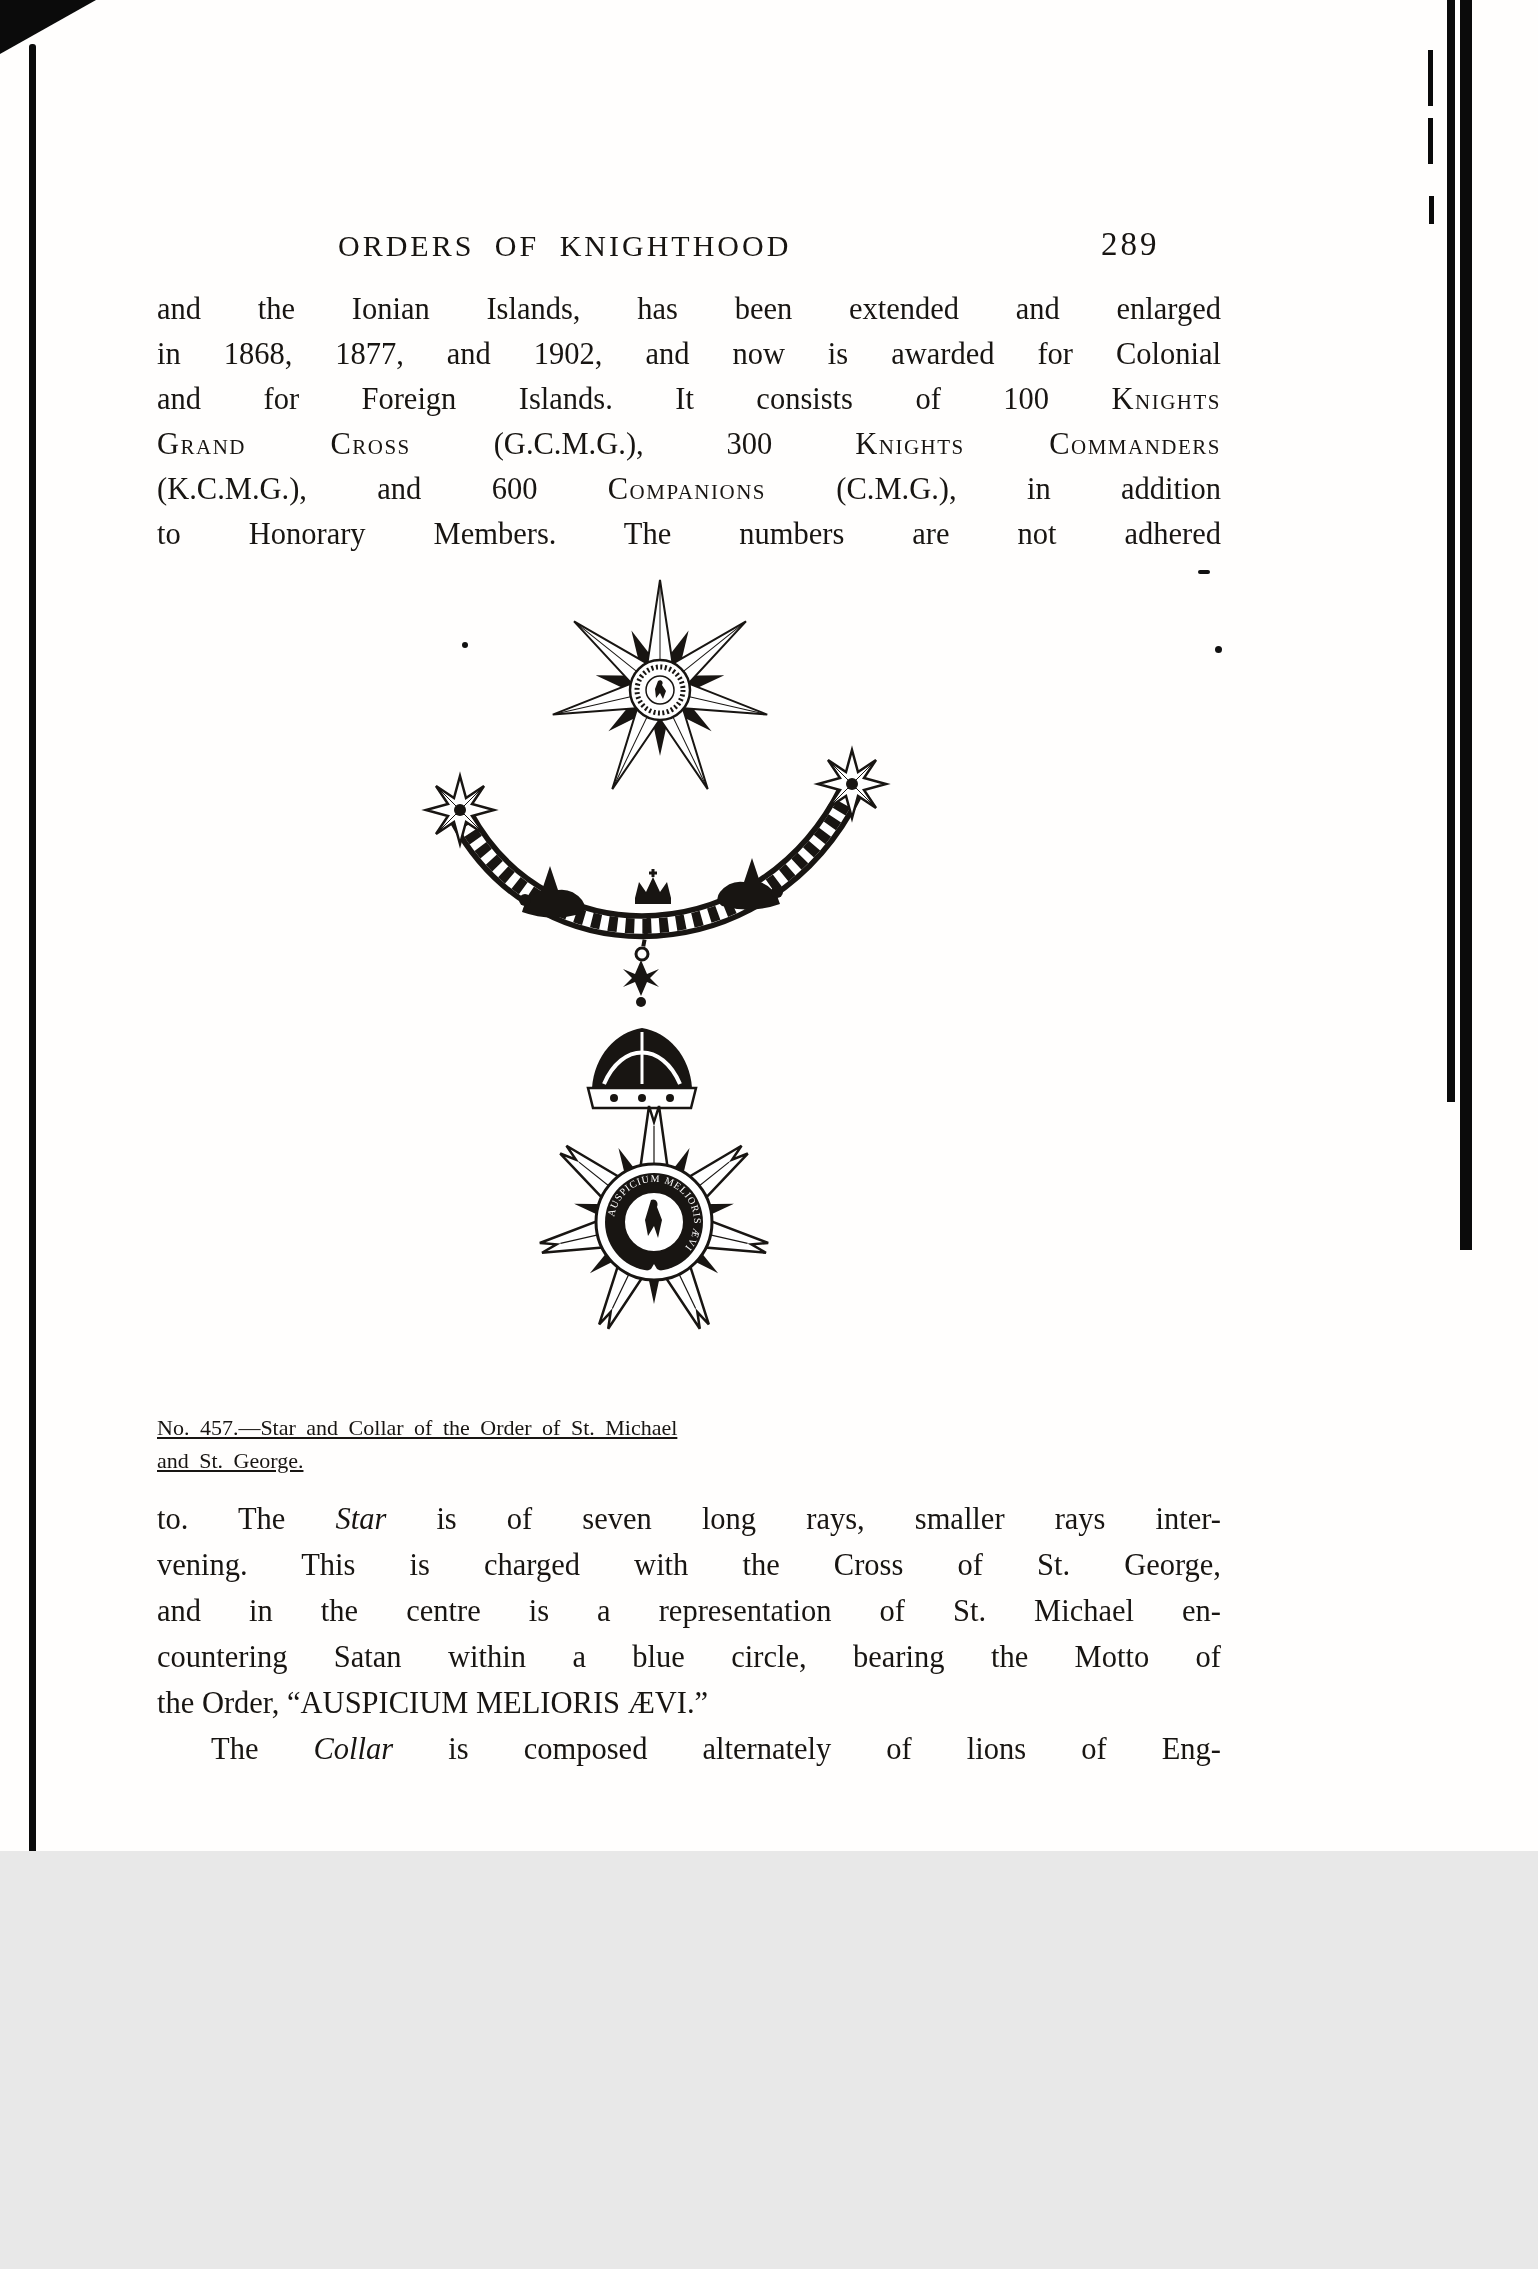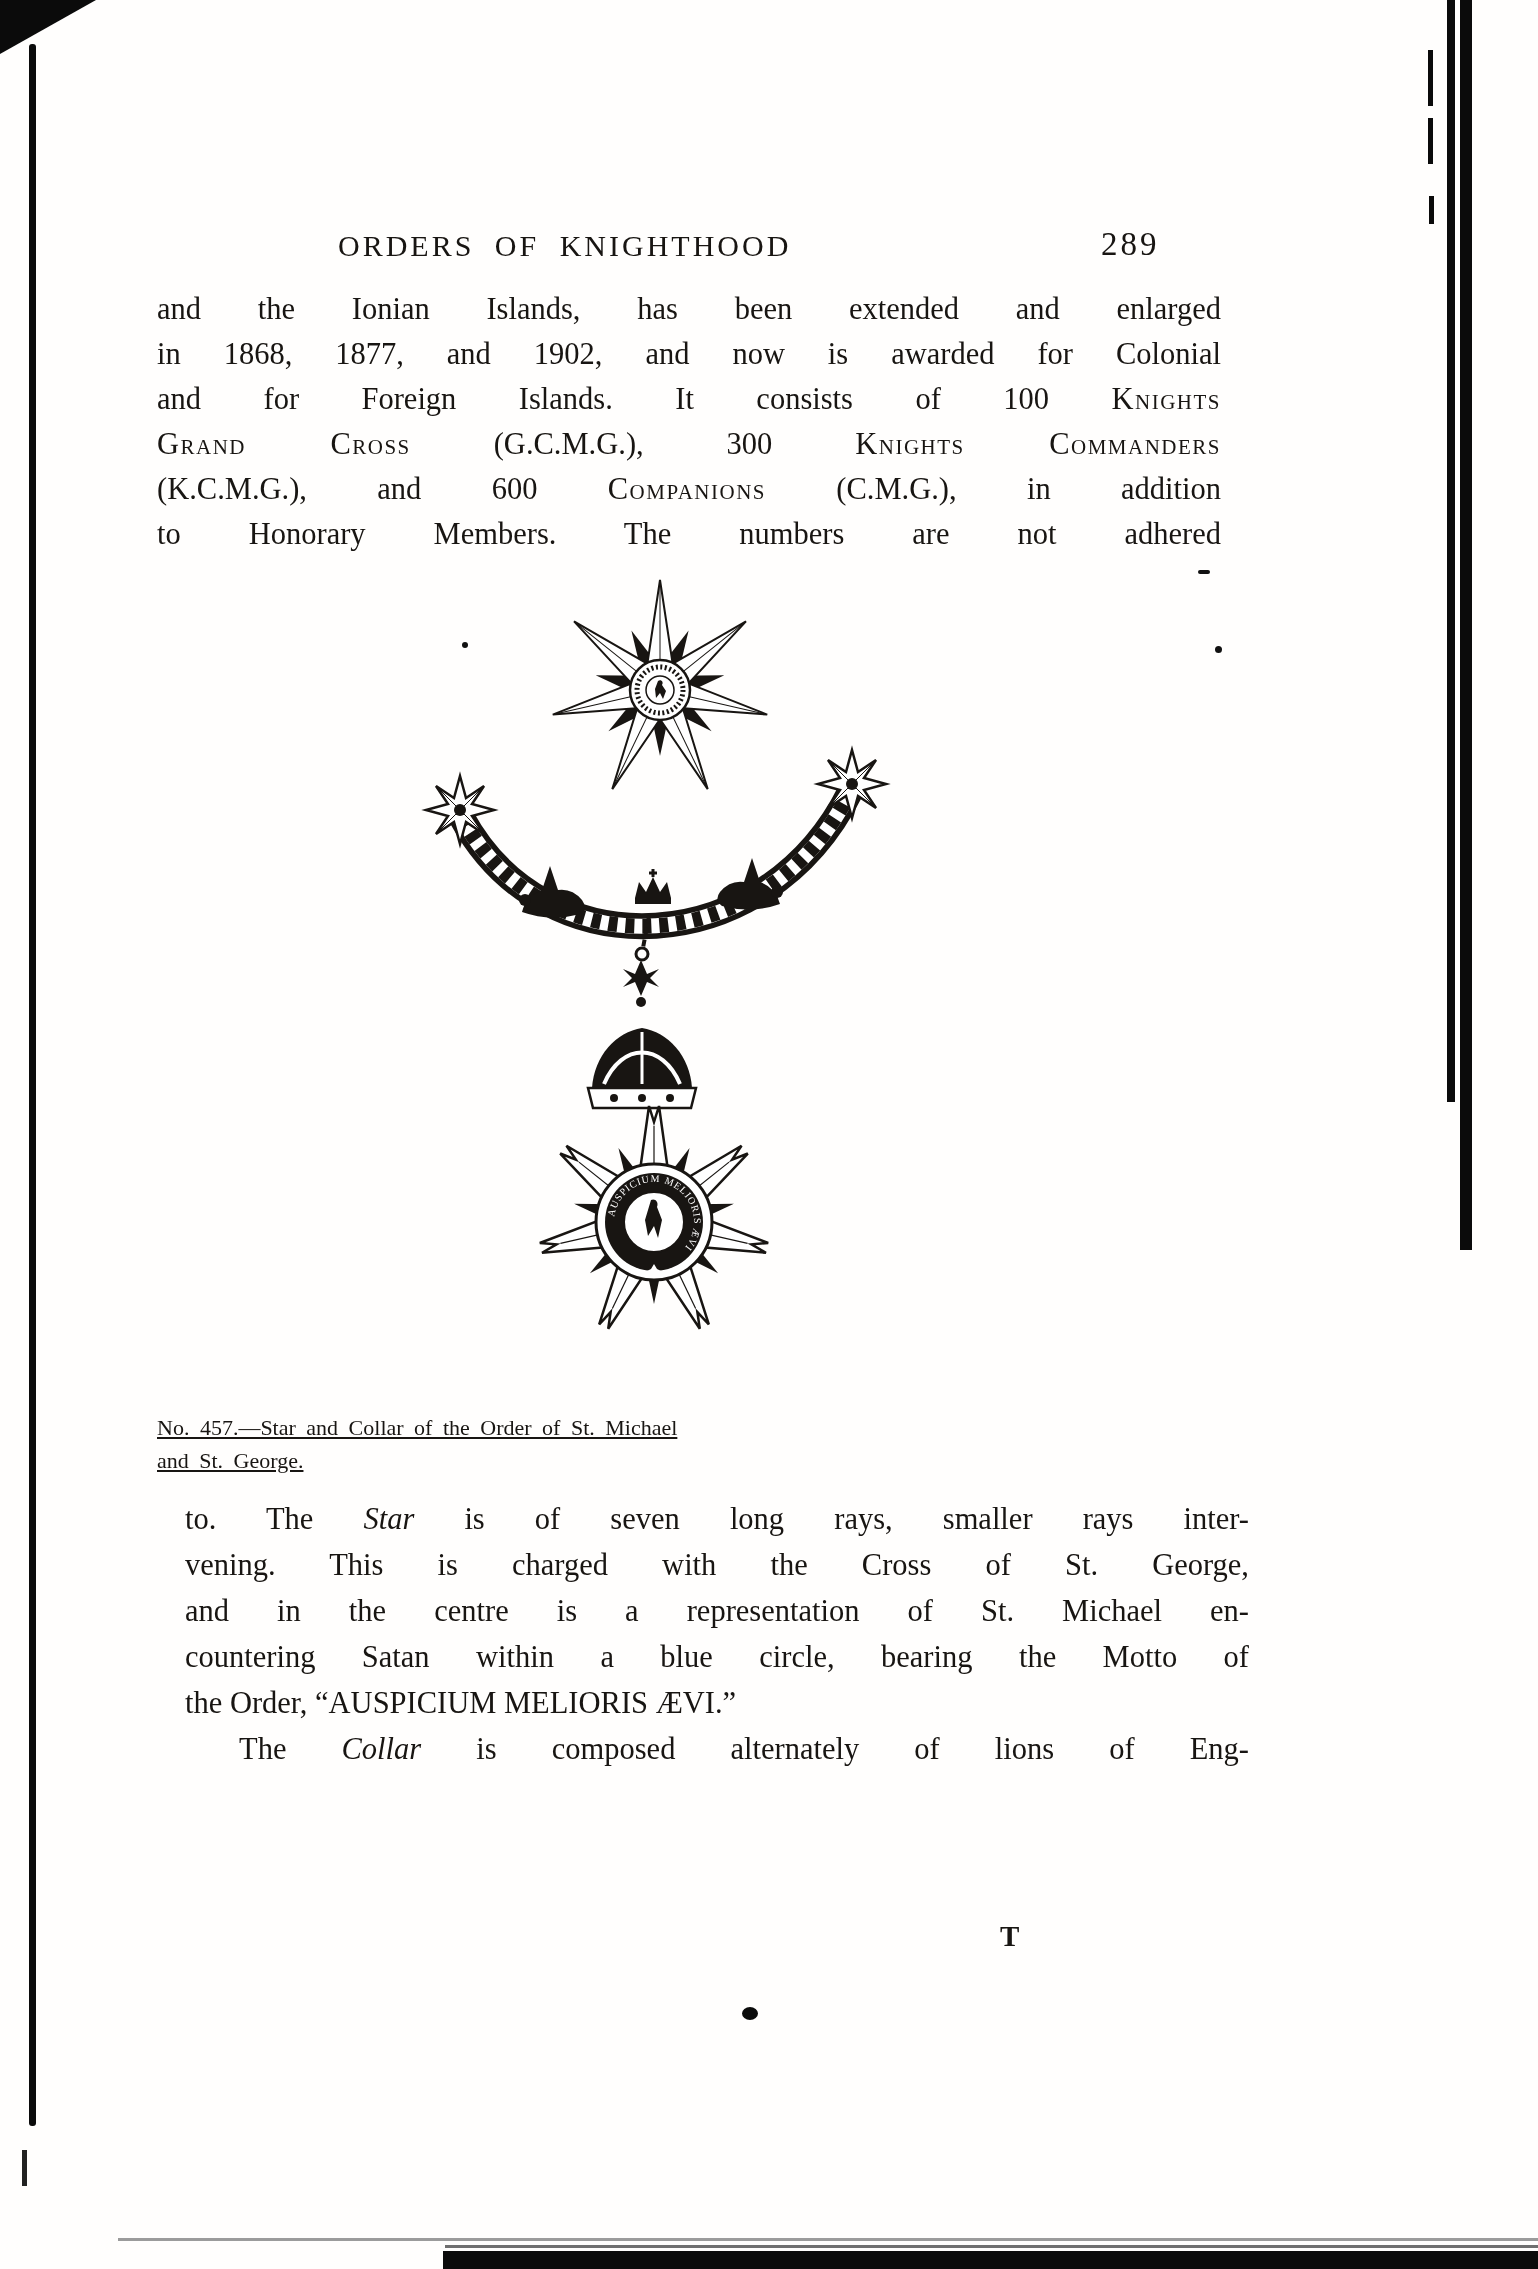--- a/index.html
+++ b/index.html
@@ -1,27 +1,27 @@
 <!DOCTYPE html>
 <html><head>
 <meta charset="utf-8">
 <style>
   html,body{margin:0;padding:0;background:#e8e8e8;}
   .page{
-    position:relative;width:1538px;height:2269px;margin:0 auto;
+    position:relative;width:1538px;height:1851px;margin:0 auto;
     background:#fffefd;overflow:hidden;
     font-family:"Liberation Serif","DejaVu Serif",serif;color:#181512;
   }
   
   .hdr-title{position:absolute;left:338px;top:229px;font-size:30px;letter-spacing:3px;word-spacing:10px;white-space:nowrap;}
   .hdr-num{position:absolute;left:1101px;top:226px;font-size:33px;letter-spacing:3px;}
   
   .col{position:absolute;left:157px;width:1064px;}
   #p1{top:287px;}
-  #p2{top:1496px;margin-left:28px;}
+  #p2{top:1496px;}
   .pline{
     text-align:justify;text-align-last:justify;
     font-size:30.5px;height:45px;line-height:44px;white-space:normal;
   }
   #p2 .pline{height:46px;line-height:46px;}
   .pline.last{text-align-last:left;}
   .pline.ind{text-indent:54px;}
   .sc{font-variant:small-caps;letter-spacing:1.5px;}
   .i{font-style:italic;}
   

